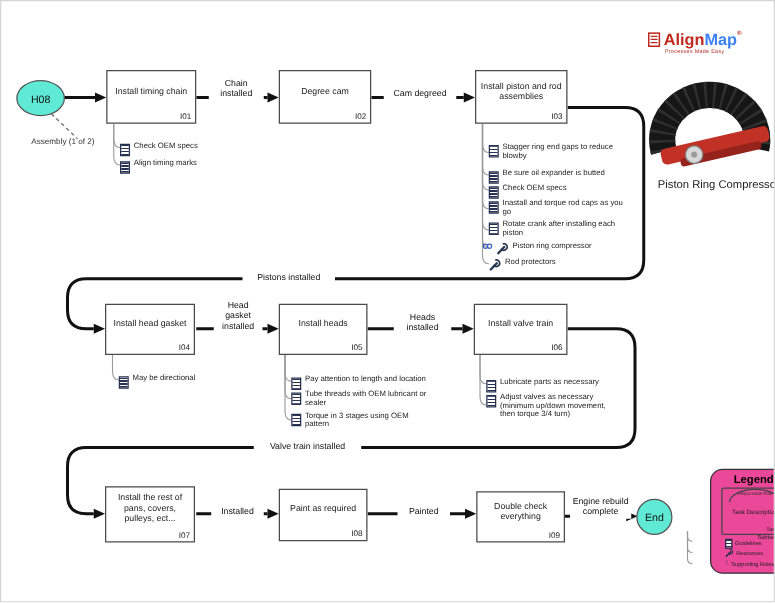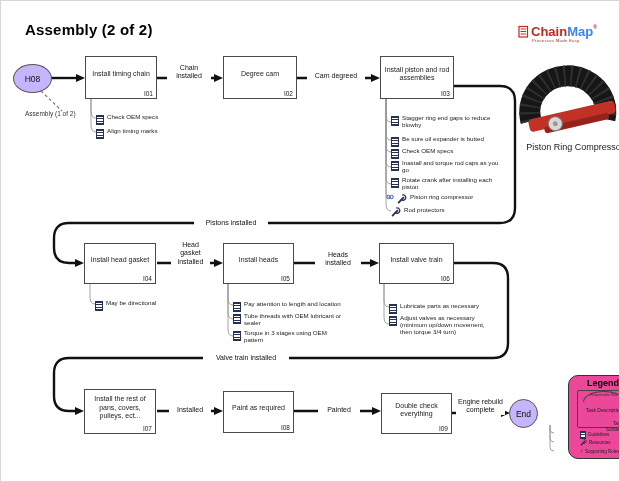--- a/index.html
+++ b/index.html
@@ -9,21 +9,21 @@
     border:1px solid #d6d6d6; box-sizing:border-box;
   }
   #wires{position:absolute; left:0; top:0; z-index:0;}
   .abs{position:absolute;}
   .page-title{left:24px; top:20px; font-size:15px; font-weight:bold; color:#000; letter-spacing:.2px;}
   
   .task{position:absolute; background:#fff; border:1px solid #4a4a4a; z-index:2; box-sizing:border-box;}
   .task .t{position:absolute; left:2px; right:2px; top:2px; bottom:9px; display:flex; align-items:center; justify-content:center; text-align:center; font-size:7px; line-height:1.2; color:#222;}
   .task .id{position:absolute; right:3px; bottom:1px; font-size:6.5px; color:#222;}
   
-  .node{position:absolute; background:#c4b5fd; border:1px solid #555; border-radius:50%; display:flex; align-items:center; justify-content:center; color:#111; z-index:2;}
+  .node{position:absolute; background:#5eead4; border:1px solid #555; border-radius:50%; display:flex; align-items:center; justify-content:center; color:#111; z-index:2;}
   
   .flabel{position:absolute; background:#fff; text-align:center; font-size:7px; line-height:1.18; color:#111; z-index:3; padding:0 1px;}
   
   .gl{position:absolute; display:flex; gap:3px; align-items:flex-start; font-size:6.2px; line-height:1.12; color:#222; z-index:2;}
   .gicon{flex:0 0 auto; width:6px; height:8px; margin-top:0.5px; border:1px solid #25314f;
          background:repeating-linear-gradient(to bottom,#25314f 0,#25314f 1px,#fff 1px,#fff 2.4px);}
   .note{font-size:6.5px; color:#333;}
   
   .logo{left:517px; top:24px; display:flex; align-items:flex-start; gap:2px; z-index:2;}
   .logo .word{font-size:13px; font-weight:bold; line-height:1;}
@@ -93,30 +93,29 @@
       <path d="M227 283 V311 Q227 318 232 318"></path>
       <path d="M227 283 V328 Q227 335 232 335"></path>
       <path d="M383 283 V299 Q383 306 388 306"></path>
       <path d="M383 283 V316 Q383 323 388 323"></path>
       <path d="M549 424 V428 Q549 432 553 432"></path>
       <path d="M549 424 V437 Q549 441 553 441"></path>
       <path d="M549 424 V446 Q549 450 553 450"></path>
     </g>
   </svg>
 
-  <div class="abs page-title">Assembly (2 of 2)</div>
 
   <div class="abs logo">
     <svg width="11" height="13" viewBox="0 0 11 13">
       <rect x="1" y="1.5" width="8.5" height="10.5" fill="#fff" stroke="#c0281e" stroke-width="1.2"></rect>
       <line x1="2.5" y1="4" x2="8" y2="4" stroke="#c0281e" stroke-width="1"></line>
       <line x1="2.5" y1="6.5" x2="8" y2="6.5" stroke="#c0281e" stroke-width="1"></line>
       <line x1="2.5" y1="9" x2="8" y2="9" stroke="#c0281e" stroke-width="1"></line>
     </svg>
-    <div class="word"><span class="task-part">Chain</span><span class="map-part">Map</span><span class="reg">®</span></div>
+    <div class="word"><span class="task-part">Align</span><span class="map-part">Map</span><span class="reg">®</span></div>
   </div>
   <div class="abs logo-tag">Processes Made Easy</div>
 
   <svg class="abs" style="left:512px; top:48px;" width="108" height="94" viewBox="0 0 108 94">
     <path d="M18 72 A38 36 0 1 1 92 70" fill="none" stroke="#161616" stroke-width="21"></path>
     <path d="M18 72 A38 36 0 1 1 92 70" fill="none" stroke="#2f2f2f" stroke-width="21" stroke-dasharray="2 5"></path>
     <g transform="rotate(-13 54 72)">
       <rect x="16" y="62" width="88" height="13" rx="4" fill="#c23126"></rect>
       <rect x="30" y="73" width="66" height="6.5" rx="3" fill="#96231b"></rect>
       <circle cx="42" cy="72" r="7" fill="#d8d8d8" stroke="#7d7d7d" stroke-width="1"></circle>

